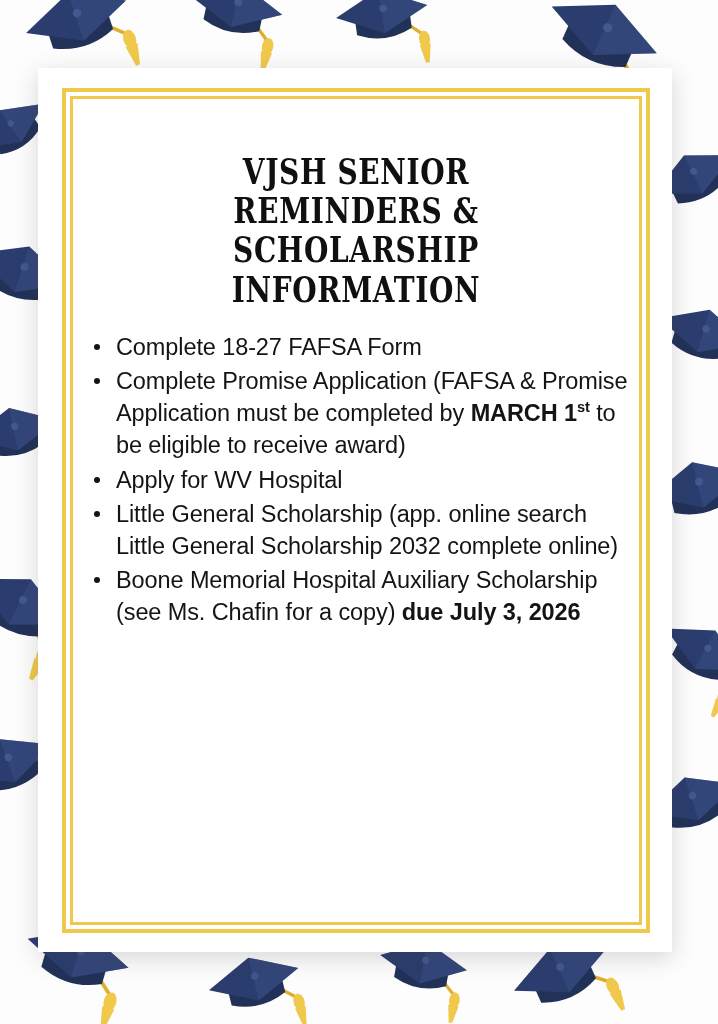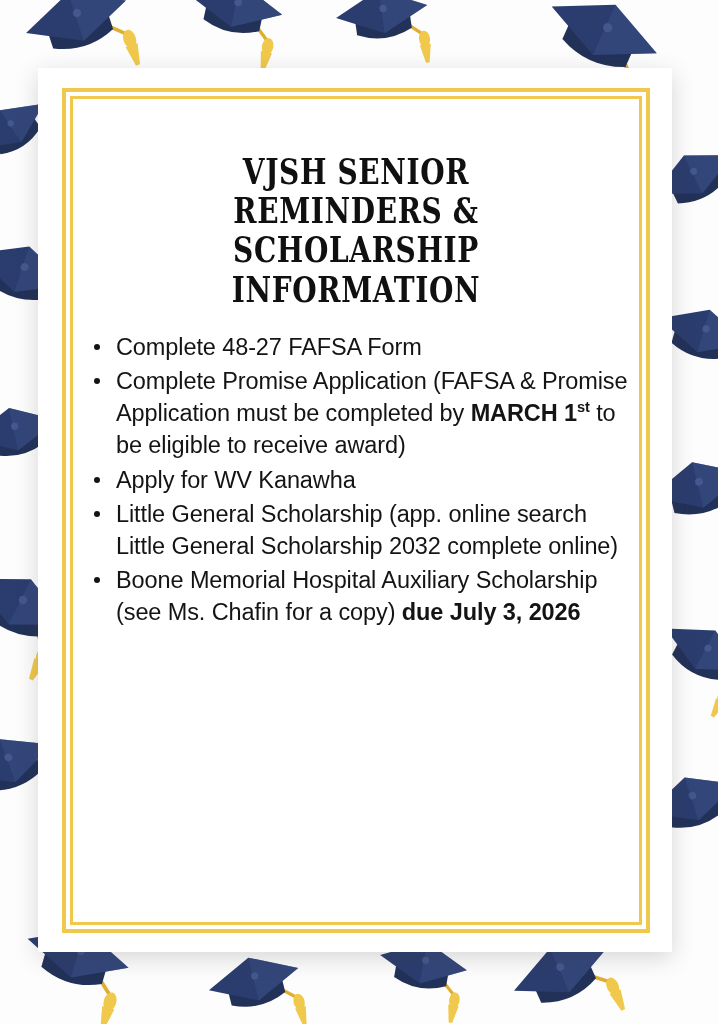--- a/index.html
+++ b/index.html
@@ -151,23 +151,23 @@
     <div id="frame-outer">
       <div id="frame-inner"></div>
     </div>
 
     <div id="card-content">
 
       <h1 id="title">VJSH SENIOR REMINDERS &amp;
 SCHOLARSHIP INFORMATION</h1>
 
       <ul id="bullets">
-          <li>Complete 48-27 FAFSA Form</li>
+          <li>Complete 18-27 FAFSA Form</li>
           <li>Complete Promise Application (FAFSA &amp; Promise Application must be completed by <b>MARCH 1<sup>st</sup></b> to be eligible to receive award)</li>
-          <li>Apply for WV Kanawha</li>
+          <li>Apply for WV Hospital</li>
           <li>Little General Scholarship (app. online search Little General Scholarship 2032 complete online)</li>
           <li>Boone Memorial Hospital Auxiliary Scholarship (see Ms. Chafin for a copy) <b>due July 3, 2026</b></li>
         </ul>
 
 
     </div>
   </div>
 </div>
 
 </body></html>

